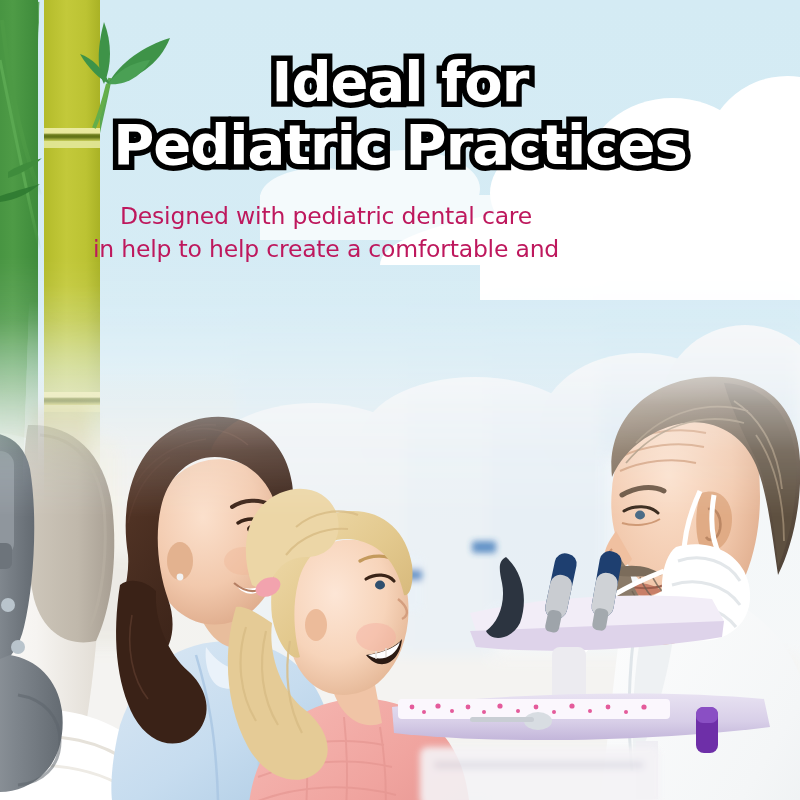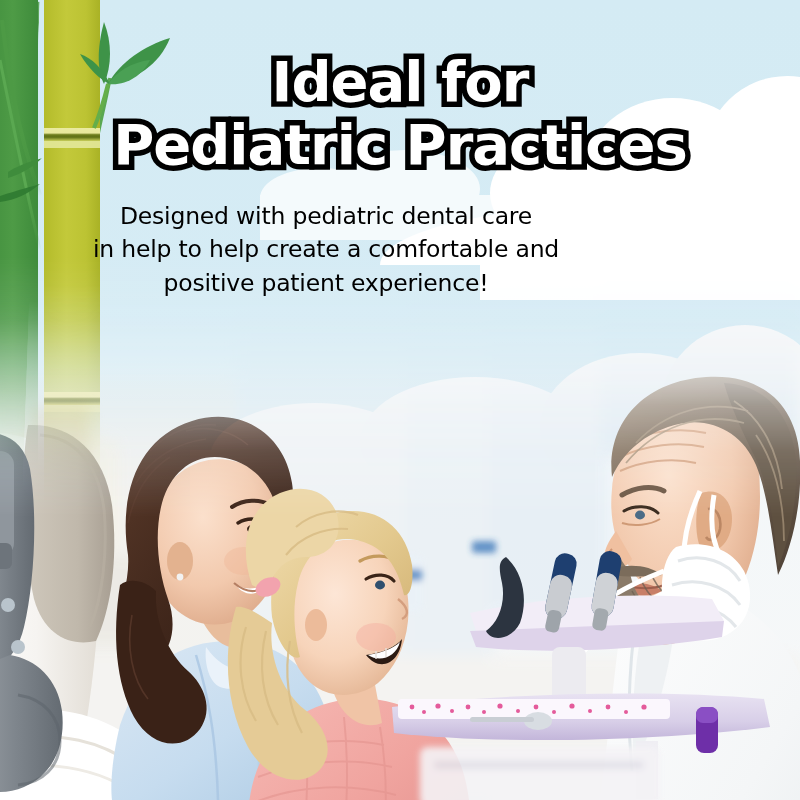--- a/index.html
+++ b/index.html
@@ -123,21 +123,21 @@
     margin-top:9px;
   }
   #headline .line.l2{ font-size:56px; margin-top:8px; }
 
   #subhead{
     position:absolute; left:0; top:200px; width:652px;
     text-align:center; z-index:40;
     font-family:"DejaVu Sans", sans-serif;
     font-size:23.5px;
     line-height:1.42;
-    color:#000000;
+    color:#be185d;
     letter-spacing:-.2px;
   }
   #subhead b{ font-weight:400; }
   #subhead .row{ display:block; }
 </style>
 </head>
 <body>
 
 <div id="poster">
 
@@ -656,16 +656,15 @@
   </div>
 
   <div id="headline">
     <span class="line l1">Ideal for</span>
     <span class="line l2">Pediatric Practices</span>
   </div>
 
   <div id="subhead">
     <span class="row">Designed with pediatric dental care</span>
     <span class="row"><span>in help to help create a </span><b>comfortable</b><span> and</span></span>
-    <span class="row"><b>positive patient experience!</b></span>
   </div>
 
 </div>
 
 </body></html>

